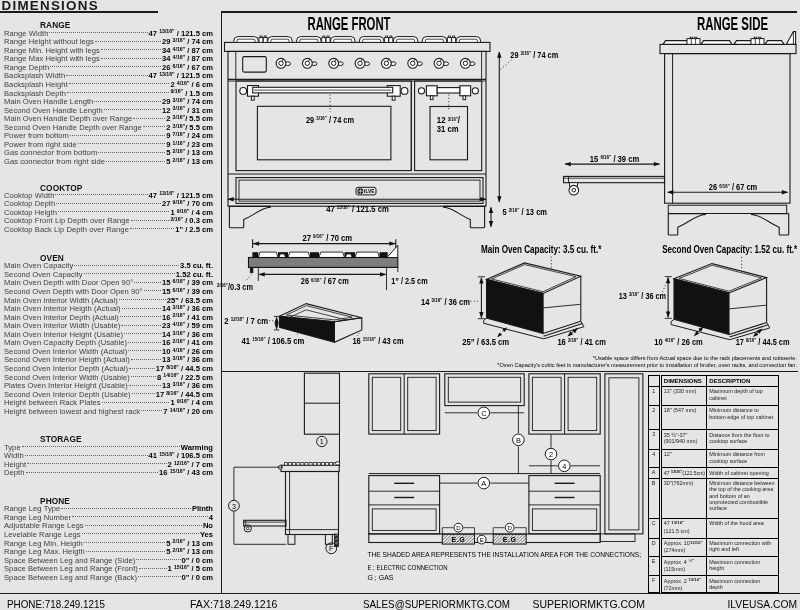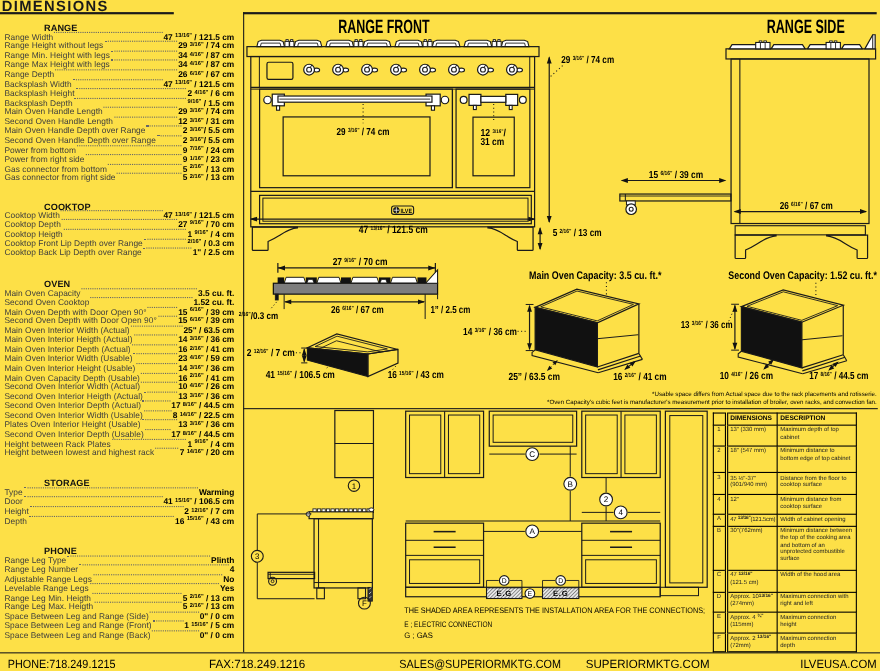--- a/index.html
+++ b/index.html
@@ -1,23 +1,23 @@
 <!DOCTYPE html>
 <html><head>
 <meta charset="utf-8">
 <style>
 html,body{margin:0;padding:0;background:#fff;}
-#page{position:relative;width:800px;height:610px;background:#fde047;overflow:hidden;
+#page{position:relative;width:800px;height:610px;background:#e5e5e5;overflow:hidden;
  font-family:"Liberation Sans",sans-serif;color:#000;}
 .abs{position:absolute;}
 #title{left:1.5px;top:-2px;font-size:13.4px;font-weight:bold;letter-spacing:1.25px;color:#1a1a1a;}
 .rule{position:absolute;background:#1a1a1a;}
 .sechead{position:absolute;left:4px;font-size:8.3px;font-weight:bold;color:#111;letter-spacing:0.1px;padding-left:36px;}
 .sec{position:absolute;left:4px;width:209px;}
-.r{display:flex;align-items:flex-start;height:8.57px;font-size:7.6px;color:#3d3d3d;}
+.r{display:flex;align-items:center;height:8.57px;font-size:7.6px;color:#3d3d3d;}
 .r .l{white-space:nowrap;letter-spacing:0.05px;}
 .r .d{flex:1 1 auto;border-bottom:1px dotted #666;margin:0 1px 1px 1px;min-width:4px;}
 .r b{white-space:nowrap;color:#000;font-weight:bold;}
 s.f{all:unset;font-size:5.2px;position:relative;top:-2.2px;font-weight:bold;}
 #dimtable{left:647.5px;top:375.3px;border-collapse:collapse;table-layout:fixed;}
 #dimtable td{border:1px solid #000;font-size:5.4px;color:#222;padding:1.5px 1px 0 2px;vertical-align:top;line-height:6.2px;}
 #dimtable td.n{text-align:center;border-right:3px double #000;padding:1px 0 0 0;}
 #dimtable tr.h td{font-weight:bold;font-size:6.0px;color:#000;}
 #dimtable s.f{font-size:4.3px;top:-1.5px;}
 </style>
@@ -145,21 +145,21 @@
   </div>
 
   <div class="sechead" style="top:252.9px">OVEN</div>
   <div class="sec" style="top:261.5px">
     <div class="r">
         <span class="l">Main Oven Capacity</span>
         <span class="d"></span>
         <b>3.5 cu. ft.</b>
       </div>
     <div class="r">
-        <span class="l">Second Oven Cooktop</span>
+        <span class="l">Second Oven Capacity</span>
         <span class="d"></span>
         <b>1.52 cu. ft.</b>
       </div>
     <div class="r">
         <span class="l">Main Oven Depth with Door Open 90°</span>
         <span class="d"></span>
         <b>15 <s class="f">6/16"</s> / 39 cm</b>
       </div>
     <div class="r">
         <span class="l">Second Oven Depth with Door Open 90°</span>
@@ -239,21 +239,21 @@
   </div>
 
   <div class="sechead" style="top:434.3px">STORAGE</div>
   <div class="sec" style="top:442.9px">
     <div class="r">
         <span class="l">Type</span>
         <span class="d"></span>
         <b>Warming</b>
       </div>
     <div class="r">
-        <span class="l">Door</span>
+        <span class="l">Width</span>
         <span class="d"></span>
         <b>41 <s class="f">15/16"</s> / 106.5 cm</b>
       </div>
     <div class="r">
         <span class="l">Height</span>
         <span class="d"></span>
         <b>2 <s class="f">12/16"</s> / 7 cm</b>
       </div>
     <div class="r">
         <span class="l">Depth</span>

